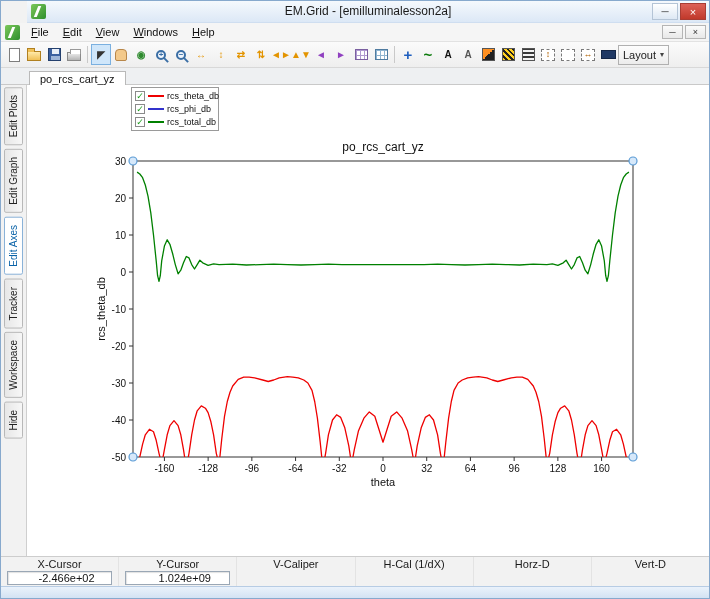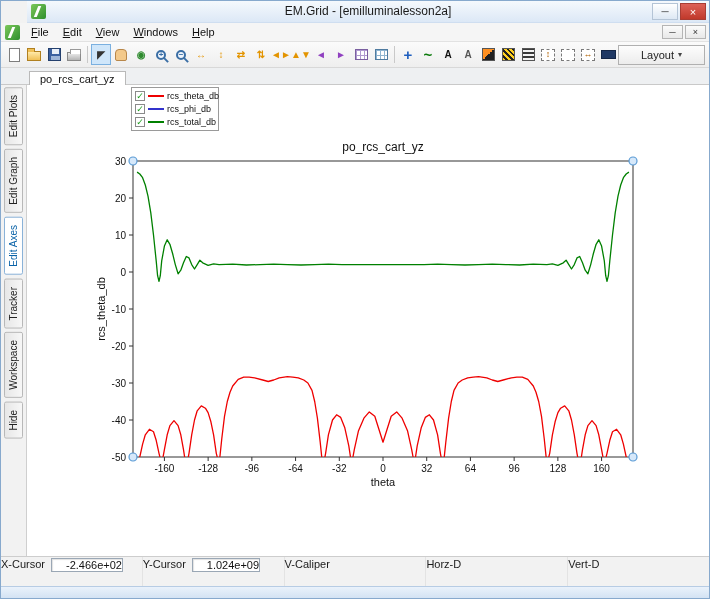--- a/index.html
+++ b/index.html
@@ -38,42 +38,42 @@
   .k-hand .ic{width:12px;height:12px;background:#f3c98a;border:1px solid #b8874a;border-radius:4px 4px 2px 2px;}
   .k-mag .ic{width:10px;height:10px;border:2px solid #3a6ea5;border-radius:50%;position:relative;font-size:8px;color:#3a6ea5;background:#eef4fb;}
   .k-mag .ic::after{content:"";position:absolute;width:6px;height:2px;background:#3a6ea5;bottom:-3px;right:-5px;transform:rotate(45deg);}
   .k-grid .ic{width:13px;height:11px;background-color:#fff;border:1px solid #7a5fa0;background-image:linear-gradient(#b09ad0 1px,transparent 1px),linear-gradient(90deg,#b09ad0 1px,transparent 1px);background-size:4px 5px;}
   .k-grid2 .ic{width:13px;height:11px;background-color:#fff;border:1px solid #4f7ba0;background-image:linear-gradient(#8fb4d0 1px,transparent 1px),linear-gradient(90deg,#8fb4d0 1px,transparent 1px);background-size:4px 5px;}
   .k-swatch1 .ic{width:13px;height:13px;border:1px solid #555;background:linear-gradient(135deg,#ff9020 50%,#202020 50%);}
   .k-swatch2 .ic{width:13px;height:13px;border:1px solid #555;background:repeating-linear-gradient(45deg,#ffd020 0 2px,#202020 2px 4px);}
   .k-swatch3 .ic{width:13px;height:13px;border:1px solid #555;background:repeating-linear-gradient(0deg,#f4f4f4 0 2px,#3a3a3a 2px 4px);}
   .k-dashedbox .ic{width:14px;height:12px;border:1px dashed #7a7a7a;background:#fff;color:#b06000;font-size:9px;}
   .k-navybox .ic{width:15px;height:9px;background:#1f3864;border:1px solid #142646;}
-  .k-layout{width:auto;padding:0 22px;height:20px;border:1px solid #b0b0b0;background:linear-gradient(#fdfdfd,#ececec);font-size:11px;gap:4px;color:#222;}
+  .k-layout{width:auto;padding:0 4px;height:20px;border:1px solid #b0b0b0;background:linear-gradient(#fdfdfd,#ececec);font-size:11px;gap:4px;color:#222;}
   .k-layout .arrow{font-size:8px;color:#444;}
   
   .tabstrip{position:absolute;left:0;top:67px;right:0;height:17px;background:#eef0f2;border-bottom:1px solid #c9c9c9;padding-left:28px;}
   .doc-tab{display:inline-block;background:#fff;border:1px solid #b9b9b9;border-bottom:1px solid #fff;font-size:11px;padding:1px 10px 2px 10px;position:relative;top:1px;color:#111;}
   
   .middle{position:absolute;left:0;top:84px;right:0;height:471px;display:flex;}
   .sidebar{width:26px;background:#f2f2f2;border-right:1px solid #cfcfcf;display:flex;flex-direction:column;align-items:flex-start;padding-top:2px;gap:4px;flex:0 0 auto;}
   .side-tab{writing-mode:vertical-rl;transform:rotate(180deg);background:linear-gradient(90deg,#f7f7f7,#e7e7e7);border:1px solid #b8b8b8;font-size:10px;padding:7px 3px;color:#222;margin-left:3px;border-radius:2px;}
   .side-tab.active{background:#fff;color:#0a63a8;border-color:#8ab2d8;}
   .client{position:relative;flex:1;background:#ffffff;overflow:hidden;}
   .plot-area{position:absolute;left:0;top:0;right:0;bottom:0;}
   svg text{font-family:"Liberation Sans",sans-serif;fill:#111;}
   
   .legend{position:absolute;left:104px;top:2px;width:88px;background:#fff;border:1px solid #9a9a9a;padding:2px 3px;z-index:5;display:flex;flex-direction:column;gap:1px;}
   .leg-row{display:flex;align-items:center;gap:3px;height:12px;}
   .leg-check{width:10px;height:10px;border:1px solid #8a8a8a;background:#fff;font-size:9px;line-height:9px;color:#1e9e1e;text-align:center;flex:0 0 auto;}
   .leg-line{width:16px;height:2px;flex:0 0 auto;}
   .leg-label{font-size:9px;color:#111;white-space:nowrap;}
   
   .statusbar{position:absolute;left:0;top:555px;right:0;height:30px;background:#f2f2f2;border-top:1px solid #cdcdcd;display:flex;}
-  .sb-col{flex:1;display:flex;flex-direction:row;border-right:1px solid #e3e3e3;}
+  .sb-col{flex:1;display:flex;flex-direction:column;border-right:1px solid #e3e3e3;}
   .sb-col:last-child{border-right:none;}
   .sb-head{font-size:11px;text-align:center;padding-top:1px;color:#1a1a1a;height:13px;}
   .sb-valwrap{height:16px;padding:1px 6px 0 6px;}
   .sb-val{border:1px solid #9aa7b5;background:#fff;font-size:11px;text-align:center;height:14px;line-height:13px;box-shadow:inset 1px 1px 1px rgba(0,0,0,0.12);color:#111;padding-left:14px;}
   
   .footer{position:absolute;left:0;top:585px;right:0;height:14px;background:linear-gradient(#eaf2fb,#cfe0f2);border-top:1px solid #b7cce4;}
 </style>
 </head>
 <body>
 
@@ -306,20 +306,24 @@
         <div class="sb-head">Y-Cursor</div>
         <div class="sb-valwrap">
           <div class="sb-val">1.024e+09</div>
         </div>
       </div>
       <div class="sb-col">
         <div class="sb-head">V-Caliper</div>
         <div class="sb-valwrap"></div>
       </div>
       <div class="sb-col">
+        <div class="sb-head">H-Cal (1/dX)</div>
+        <div class="sb-valwrap"></div>
+      </div>
+      <div class="sb-col">
         <div class="sb-head">Horz-D</div>
         <div class="sb-valwrap"></div>
       </div>
       <div class="sb-col">
         <div class="sb-head">Vert-D</div>
         <div class="sb-valwrap"></div>
       </div>
     </div>
   <div class="footer"></div>
 

